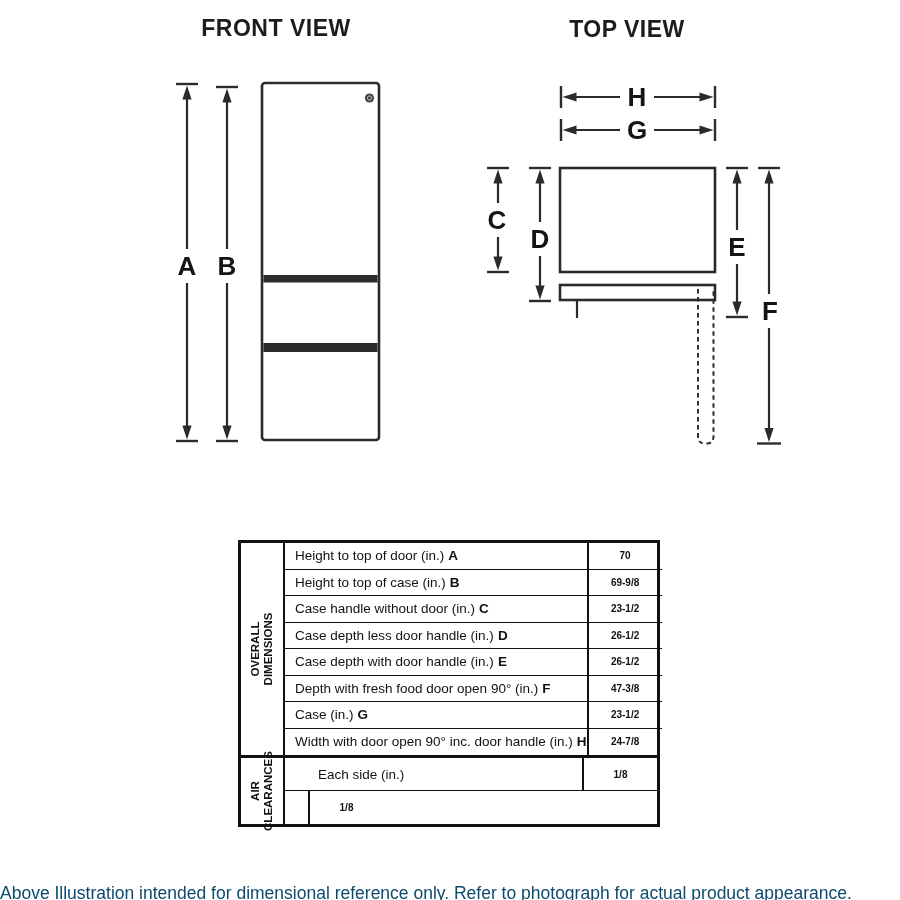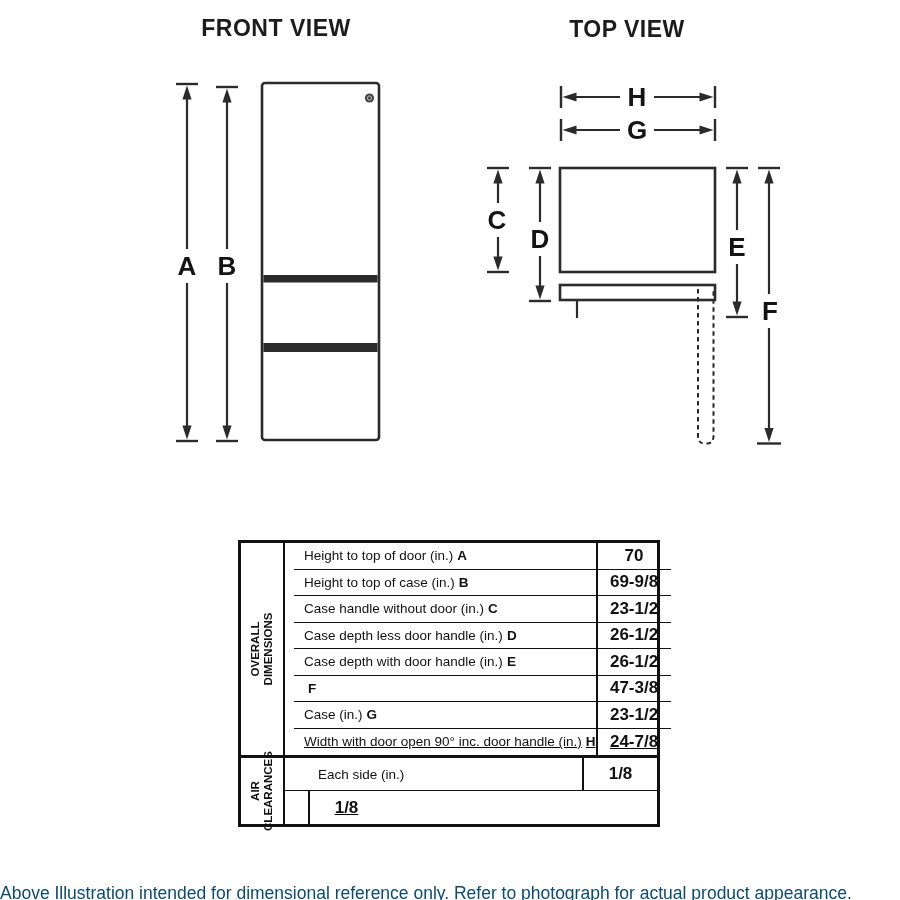--- a/index.html
+++ b/index.html
@@ -19,27 +19,27 @@
   .dim-table { position:absolute; left:238px; top:540px; width:422px; border:3px solid var(--line); background:#fff; }
   .section { display:flex; }
   .section.first { border-bottom:3px solid var(--line); }
   .grplbl-wrap { width:44px; position:relative; border-right:2px solid var(--line); flex:0 0 44px; }
   .grplbl { position:absolute; left:50%; top:50%; transform:translate(-50%,-50%) rotate(-90deg);
             text-align:center; font-weight:bold; font-size:11.5px; line-height:13px; color:var(--text); }
   .grplbl.overall { width:92px; }
   .grplbl.air { width:82px; }
   .rows { flex:1; display:flex; flex-direction:column; }
   .row { display:flex; border-bottom:1.5px solid var(--line); }
-  .row:last-child { border-bottom:none;text-decoration:underline; }
-  .section.first .row { height:26.5px;margin-left:9px; }
+  .row:last-child { border-bottom:none; }
+  .section.first .row { height:26.5px; }
   .section.second .row { height:33px;padding-left:23px; }
   .desc { flex:1; display:flex; align-items:center; padding-left:10px; font-size:13.5px; color:var(--text); white-space:nowrap; overflow:hidden; }
   .desc b { margin-left:4px; }
   .val { flex:0 0 75px; border-left:2px solid var(--line); display:flex; align-items:center; justify-content:center;
-         font-weight:bold; font-size:17px; color:var(--text); }
+         font-weight:bold; font-size:10px; color:var(--text); }
 
   .caption { position:absolute; left:0; right:0; top:871px; font-size:17.5px; color:#0c4a6e;margin-top:12px; }
 </style>
 </head>
 <body>
 
 <div class="page">
 
   <svg class="diagram" width="900" height="470" viewBox="0 0 900 470">
 
@@ -182,20 +182,21 @@
         </div>
         <div class="row">
           <div class="desc">
               <span>Case depth with door handle (in.)</span>
               <b>E</b>
             </div>
           <div class="val">26-1/2</div>
         </div>
         <div class="row">
           <div class="desc">
+              <span>Depth with fresh food door open 90° (in.)</span>
               <b>F</b>
             </div>
           <div class="val">47-3/8</div>
         </div>
         <div class="row">
           <div class="desc">
               <span>Case (in.)</span>
               <b>G</b>
             </div>
           <div class="val">23-1/2</div>

